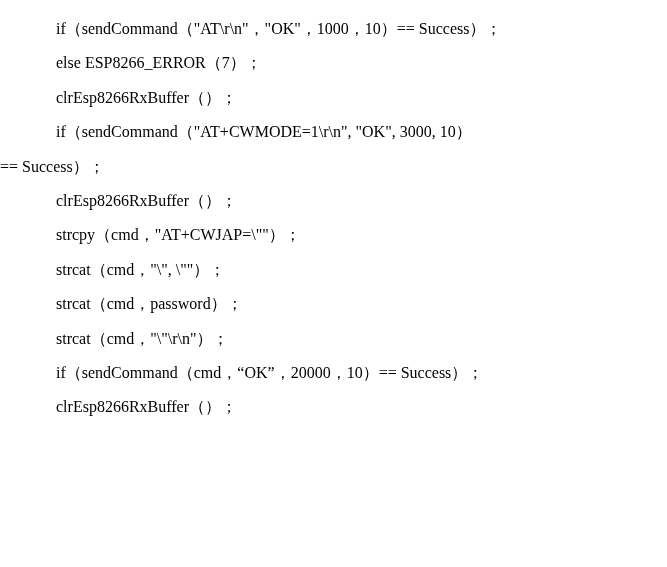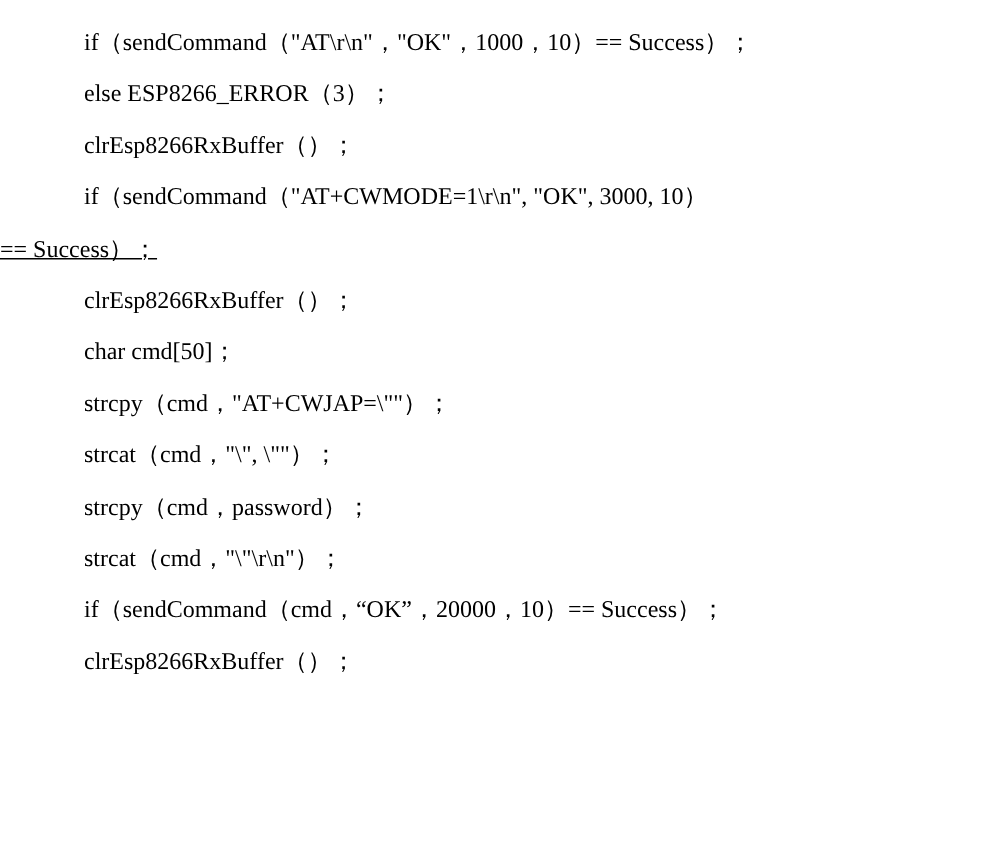--- a/index.html
+++ b/index.html
@@ -16,33 +16,31 @@
   .code-block {
     padding: 12px 0 0 0;
     line-height: 2.15;
   }
   .line {
     white-space: pre;
     padding-left: 56px;
   }
   .line.outdent {
     padding-left: 0;
-    text-decoration: underline;
   }
 </style>
 </head>
 <body>
 
 <div class="code-block">
   <div class="line">if（sendCommand（"AT\r\n"，"OK"，1000，10）== Success）；</div>
-  <div class="line">else ESP8266_ERROR（3）；</div>
+  <div class="line">else ESP8266_ERROR（7）；</div>
   <div class="line">clrEsp8266RxBuffer（）；</div>
   <div class="line">if（sendCommand（"AT+CWMODE=1\r\n", "OK", 3000, 10）</div>
   <div class="line outdent">== Success）；</div>
   <div class="line">clrEsp8266RxBuffer（）；</div>
-  <div class="line">char cmd[50]；</div>
   <div class="line">strcpy（cmd，"AT+CWJAP=\""）；</div>
   <div class="line">strcat（cmd，"\", \""）；</div>
-  <div class="line">strcpy（cmd，password）；</div>
+  <div class="line">strcat（cmd，password）；</div>
   <div class="line">strcat（cmd，"\"\r\n"）；</div>
   <div class="line">if（sendCommand（cmd，“OK”，20000，10）== Success）；</div>
   <div class="line">clrEsp8266RxBuffer（）；</div>
 </div>
 
 </body></html>

